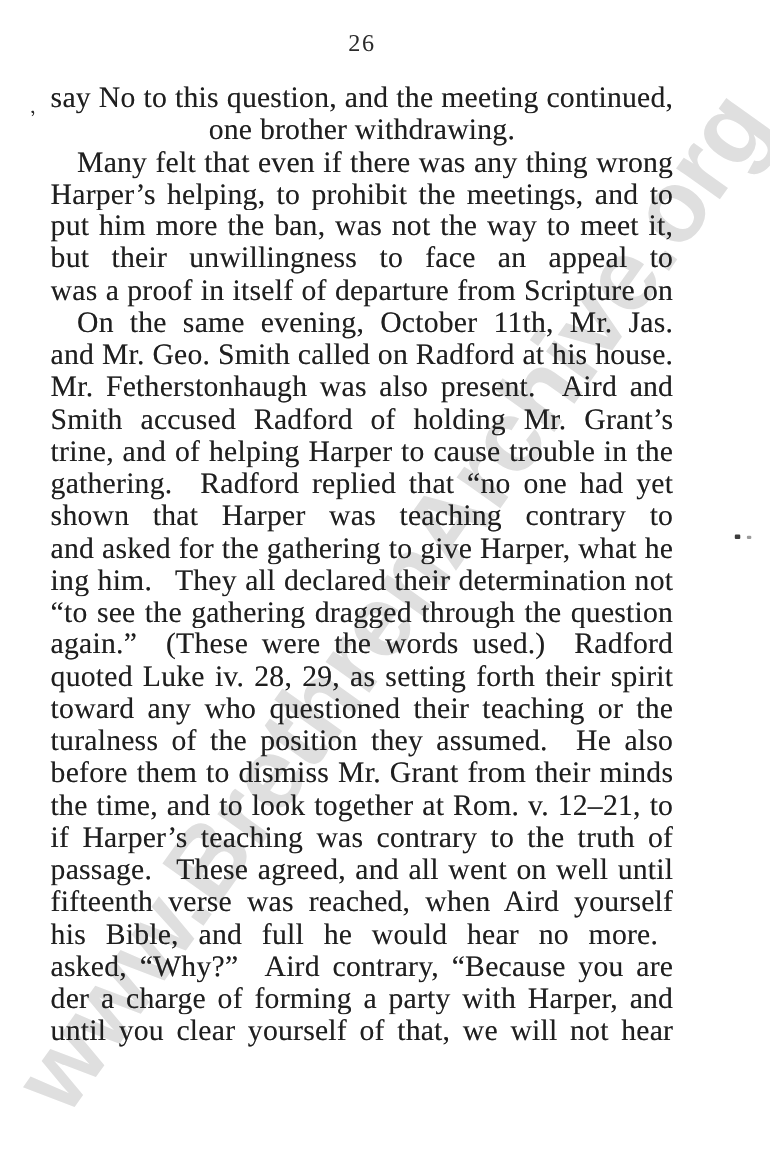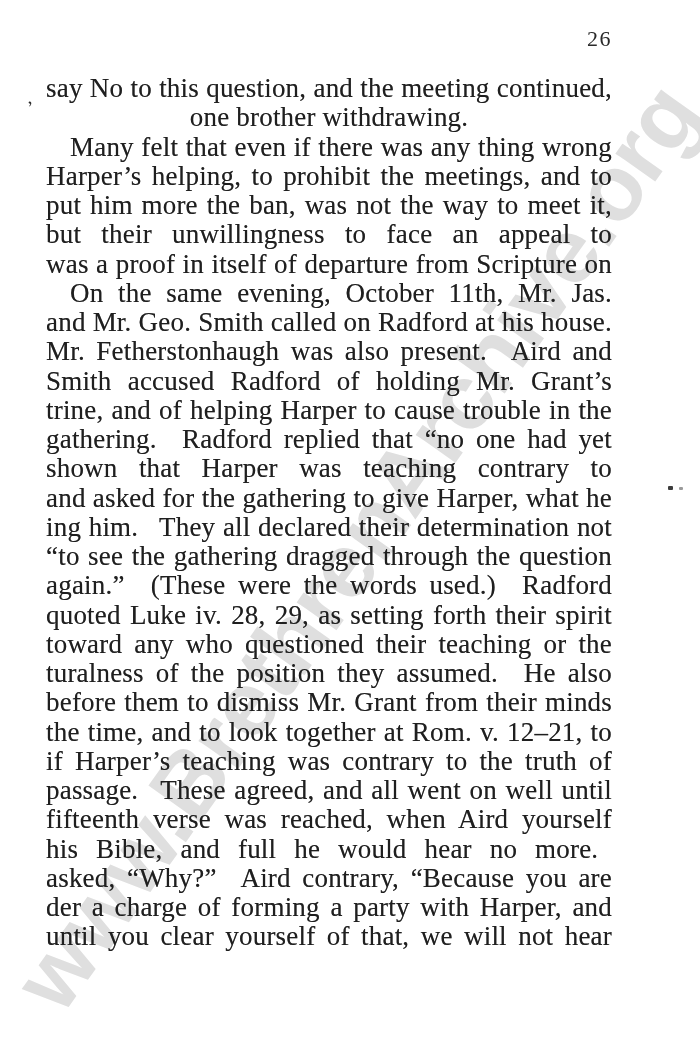--- a/index.html
+++ b/index.html
@@ -6,21 +6,21 @@
   .page{
     position:relative;
     width:700px;height:1063px;
     background:#ffffff;
     overflow:hidden;
     font-family:"Liberation Serif", serif;
   }
   .page-number{
     position:absolute;
     top:26px;left:46px;width:566px;
-    text-align:right;
+    text-align:center;
     font-size:22px;
     letter-spacing:1.5px;
     color:#2a2a2a;
     z-index:2;
   }
   .watermark{
     position:absolute;
     left:357px;top:547px;
     transform:translate(-50%,-50%) rotate(-54.6deg);
     font-family:"Liberation Sans", sans-serif;

